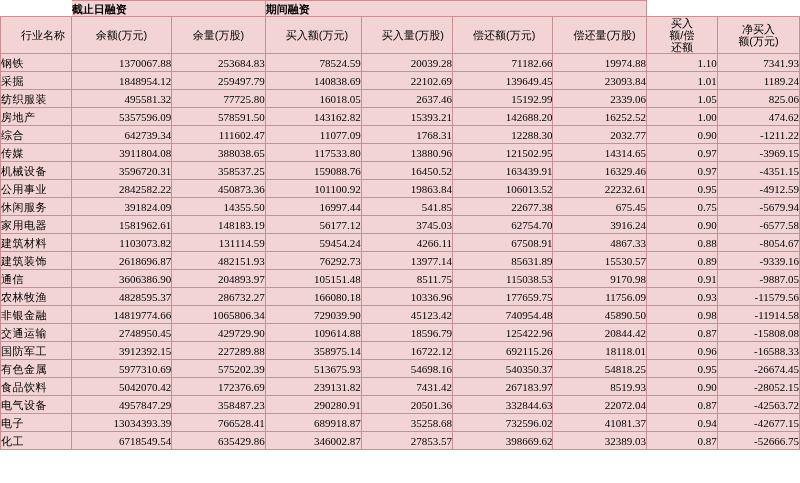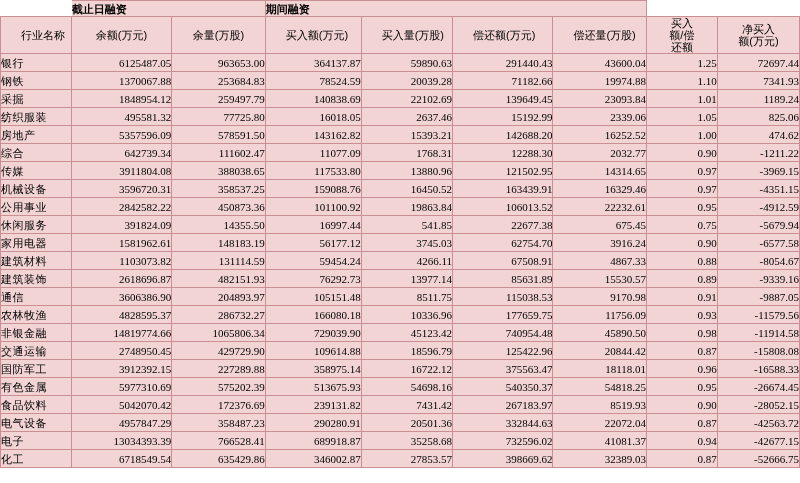--- a/index.html
+++ b/index.html
@@ -110,31 +110,20 @@
       <th>买入额(万元)</th>
       <th>买入量(万股)</th>
       <th>偿还额(万元)</th>
       <th>偿还量(万股)</th>
       <th class="two-line">买入额/偿还额</th>
       <th class="two-line">净买入额(万元)</th>
     </tr>
   </thead>
   <tbody id="table-body">
       <tr>
-        <td class="name-cell">银行</td>
-        <td class="num-cell">6125487.05</td>
-        <td class="num-cell">963653.00</td>
-        <td class="num-cell">364137.87</td>
-        <td class="num-cell">59890.63</td>
-        <td class="num-cell">291440.43</td>
-        <td class="num-cell">43600.04</td>
-        <td class="num-cell">1.25</td>
-        <td class="num-cell">72697.44</td>
-      </tr>
-      <tr>
         <td class="name-cell">钢铁</td>
         <td class="num-cell">1370067.88</td>
         <td class="num-cell">253684.83</td>
         <td class="num-cell">78524.59</td>
         <td class="num-cell">20039.28</td>
         <td class="num-cell">71182.66</td>
         <td class="num-cell">19974.88</td>
         <td class="num-cell">1.10</td>
         <td class="num-cell">7341.93</td>
       </tr>
@@ -302,21 +291,21 @@
         <td class="num-cell">20844.42</td>
         <td class="num-cell">0.87</td>
         <td class="num-cell">-15808.08</td>
       </tr>
       <tr>
         <td class="name-cell">国防军工</td>
         <td class="num-cell">3912392.15</td>
         <td class="num-cell">227289.88</td>
         <td class="num-cell">358975.14</td>
         <td class="num-cell">16722.12</td>
-        <td class="num-cell">375563.47</td>
+        <td class="num-cell">692115.26</td>
         <td class="num-cell">18118.01</td>
         <td class="num-cell">0.96</td>
         <td class="num-cell">-16588.33</td>
       </tr>
       <tr>
         <td class="name-cell">有色金属</td>
         <td class="num-cell">5977310.69</td>
         <td class="num-cell">575202.39</td>
         <td class="num-cell">513675.93</td>
         <td class="num-cell">54698.16</td>

